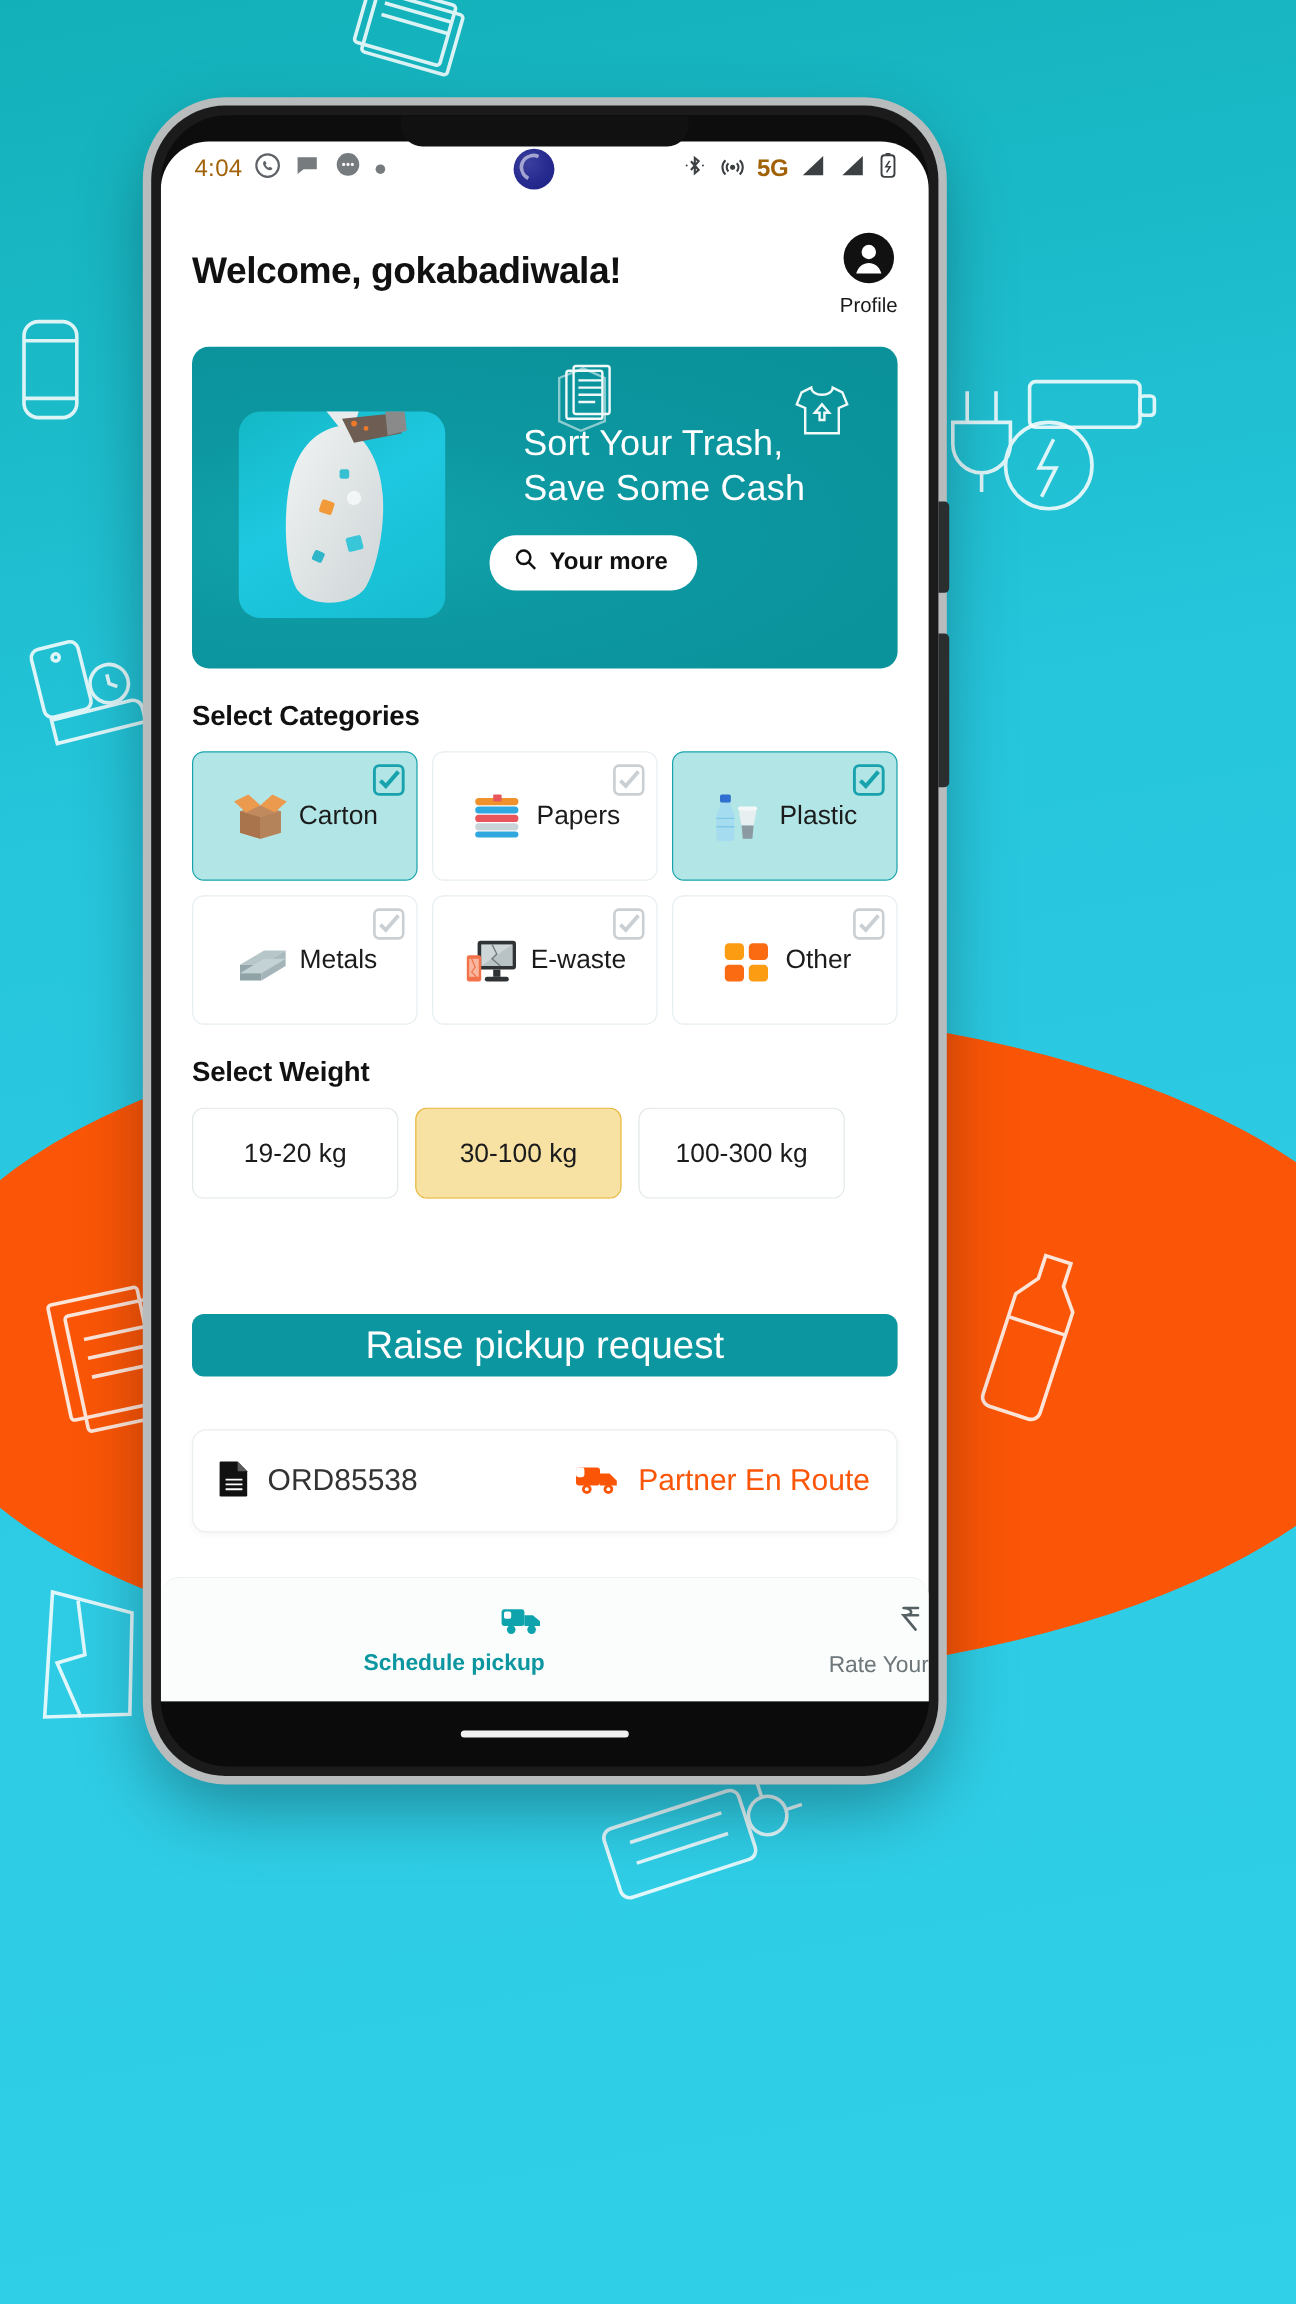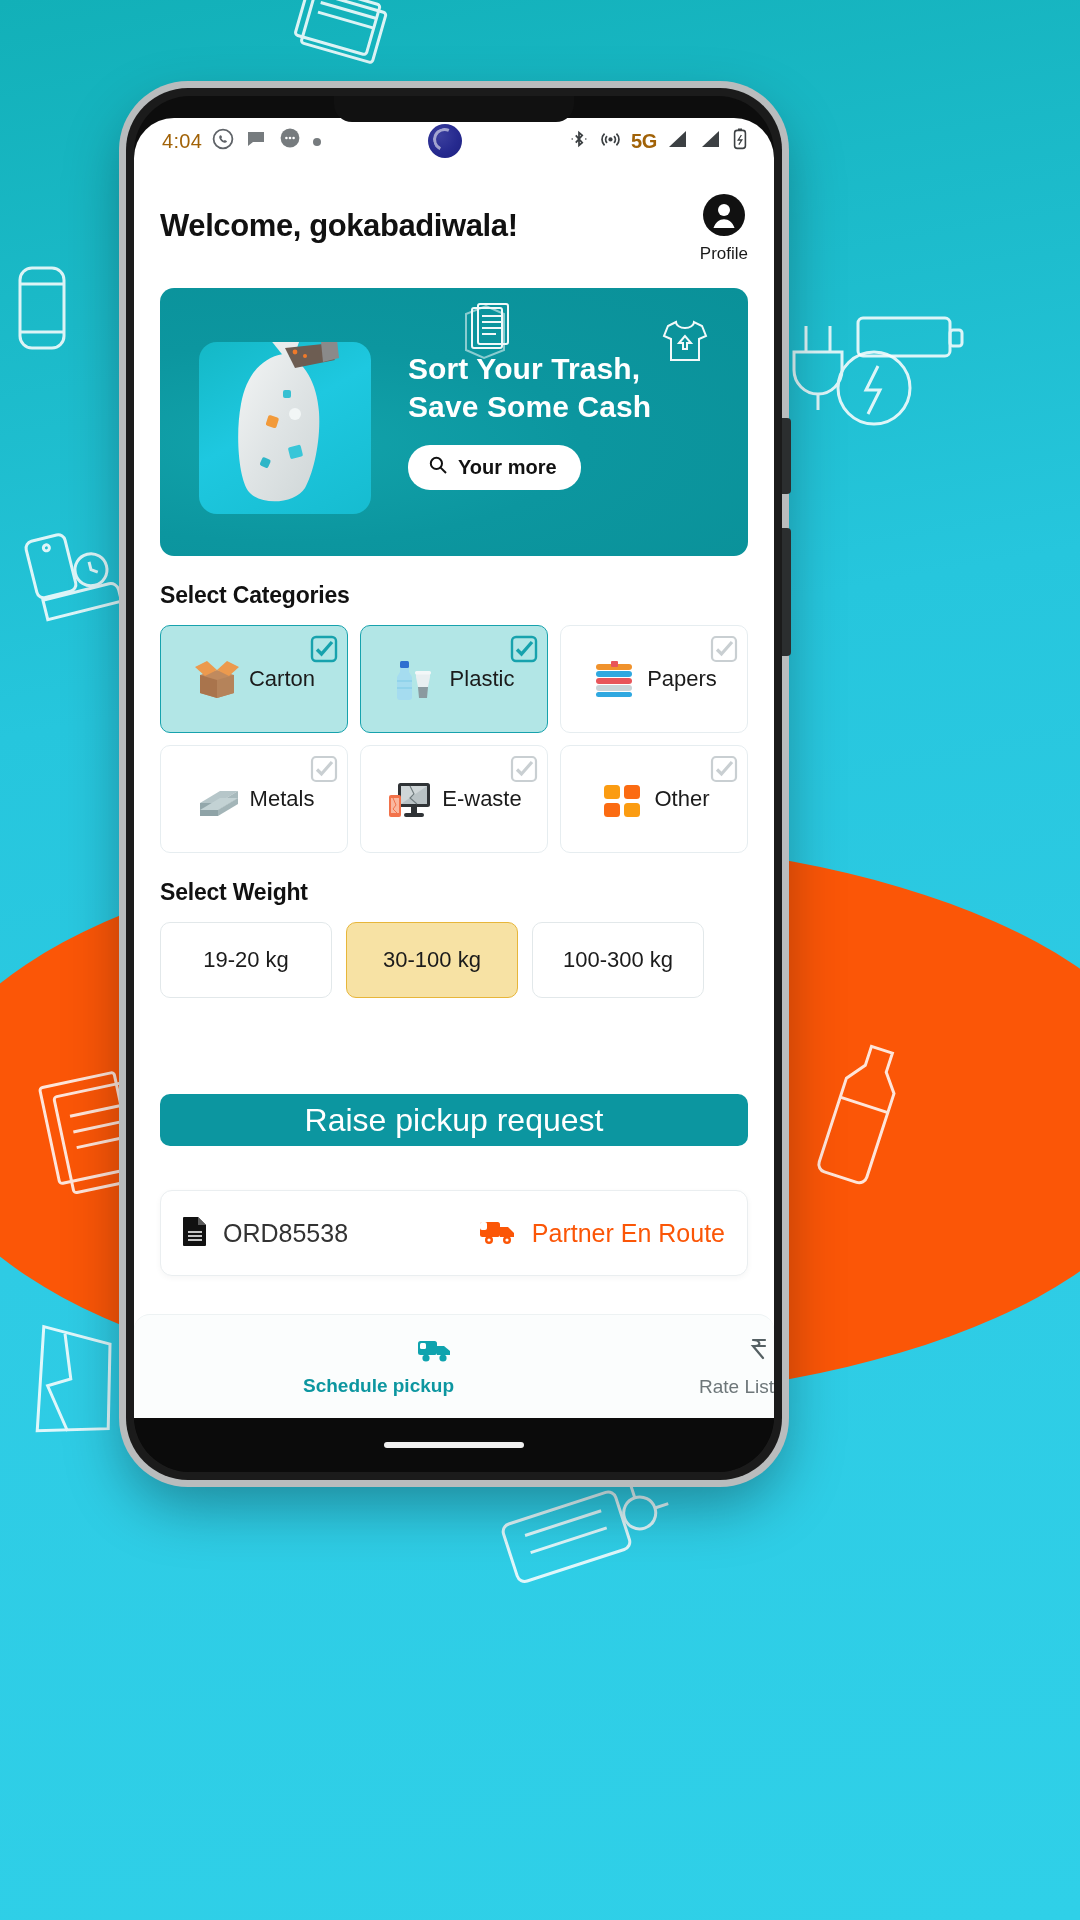--- a/index.html
+++ b/index.html
@@ -181,22 +181,23 @@
   #banner-text {
     position: absolute;
     left: 248px;
     top: 62px;
     width: 330px;
   }
   .banner-line {
     color: #fff;
     font-size: 30px;
     line-height: 1.28;
-    font-weight: 700;
+    font-weight: 400;
     letter-spacing: .1px;
+    margin-left: 28px;
   }
   #know-more {
     margin-top: 18px;
     display: inline-flex;
     align-items: center;
     gap: 10px;
     background: #fff;
     border-radius: 22px;
     padding: 10px 24px 10px 20px;
     font-size: 20px;
@@ -594,58 +595,58 @@
                   <path d="M7 18 L24 13 L41 18 L41 36 L24 41 L7 36 Z" fill="#c08a5e"></path>
                   <path d="M7 18 L24 23 L24 41 L7 36 Z" fill="#a9744c"></path>
                   <path d="M24 23 L41 18 L41 36 L24 41 Z" fill="#b5835a"></path>
                   <path d="M2 10 L14 4 L24 13 L12 19 Z" fill="#ec9a4e"></path>
                   <path d="M46 10 L34 4 L24 13 L36 19 Z" fill="#ec9a4e"></path>
                 </svg>
               </span>
               <span class="cat-label">Carton</span>
             </div>
 
+            <div class="cat-card">
+              <span class="cat-check">
+                <svg width="28" height="28" viewBox="0 0 28 28" fill="none" stroke="#c9cfd2" stroke-width="2.2">
+                  <rect x="2" y="2" width="24" height="24" rx="4"></rect>
+                  <path d="M7 14.5 l4.5 4.5 L22 7" stroke-width="3.2"></path>
+                </svg>
+              </span>
+              <span class="cat-ico">
+                <svg viewBox="0 0 48 44">
+                  <rect x="5" y="7" width="36" height="6" rx="3" fill="#f0922c"></rect>
+                  <rect x="5" y="14" width="36" height="6" rx="3" fill="#2fa8e0"></rect>
+                  <rect x="5" y="21" width="36" height="6" rx="3" fill="#e8555a"></rect>
+                  <rect x="5" y="28" width="36" height="6" rx="3" fill="#c9d4d8"></rect>
+                  <rect x="5" y="35" width="36" height="5" rx="2.5" fill="#2fa8e0"></rect>
+                  <rect x="20" y="4" width="7" height="6" rx="1" fill="#e8555a"></rect>
+                </svg>
+              </span>
+              <span class="cat-label">Papers</span>
+            </div>
+
             <div class="cat-card sel">
               <span class="cat-check">
                 <svg width="28" height="28" viewBox="0 0 28 28" fill="none" stroke="#17a2ad" stroke-width="2.4">
                   <rect x="2" y="2" width="24" height="24" rx="4"></rect>
                   <path d="M7 14.5 l4.5 4.5 L22 7" stroke-width="3.4"></path>
                 </svg>
               </span>
               <span class="cat-ico">
                 <svg viewBox="0 0 48 44">
                   <rect x="6" y="4" width="9" height="7" rx="1.5" fill="#2f6fd0"></rect>
                   <path d="M6 11 h9 v4 l3 5 v20 a3 3 0 0 1 -3 3 h-9 a3 3 0 0 1 -3 -3 v-20 l3 -5z" fill="#a5dcf0"></path>
                   <path d="M3 24 h15 M3 31 h15" stroke="#7fc9e6" stroke-width="1.2" fill="none"></path>
                   <path d="M22 16 h14 v4 l-2 10 h-10 l-2 -10z" fill="#e8eff1"></path>
                   <path d="M24 30 h10 l-1 11 h-8z" fill="#8b9aa0"></path>
                   <rect x="21" y="14" width="16" height="3.5" rx="1.5" fill="#f3f7f8"></rect>
                 </svg>
               </span>
               <span class="cat-label">Plastic</span>
-            </div>
-
-            <div class="cat-card">
-              <span class="cat-check">
-                <svg width="28" height="28" viewBox="0 0 28 28" fill="none" stroke="#c9cfd2" stroke-width="2.2">
-                  <rect x="2" y="2" width="24" height="24" rx="4"></rect>
-                  <path d="M7 14.5 l4.5 4.5 L22 7" stroke-width="3.2"></path>
-                </svg>
-              </span>
-              <span class="cat-ico">
-                <svg viewBox="0 0 48 44">
-                  <rect x="5" y="7" width="36" height="6" rx="3" fill="#f0922c"></rect>
-                  <rect x="5" y="14" width="36" height="6" rx="3" fill="#2fa8e0"></rect>
-                  <rect x="5" y="21" width="36" height="6" rx="3" fill="#e8555a"></rect>
-                  <rect x="5" y="28" width="36" height="6" rx="3" fill="#c9d4d8"></rect>
-                  <rect x="5" y="35" width="36" height="5" rx="2.5" fill="#2fa8e0"></rect>
-                  <rect x="20" y="4" width="7" height="6" rx="1" fill="#e8555a"></rect>
-                </svg>
-              </span>
-              <span class="cat-label">Papers</span>
             </div>
 
             <div class="cat-card">
               <span class="cat-check">
                 <svg width="28" height="28" viewBox="0 0 28 28" fill="none" stroke="#c9cfd2" stroke-width="2.2">
                   <rect x="2" y="2" width="24" height="24" rx="4"></rect>
                   <path d="M7 14.5 l4.5 4.5 L22 7" stroke-width="3.2"></path>
                 </svg>
               </span>
               <span class="cat-ico">
@@ -752,21 +753,21 @@
               </svg>
             </span>
             <span class="nav-label">Schedule pickup</span>
           </div>
           <div class="nav-item">
             <span>
               <svg width="30" height="30" viewBox="0 0 30 30" fill="none" stroke="#556063" stroke-width="2.2" stroke-linecap="round">
                 <path d="M9 5 h12 M9 11 h12 M9 5 c7 0 9 6 2 6 H9 l10 12"></path>
               </svg>
             </span>
-            <span class="nav-label">Rate List</span>
+            <span class="nav-label">Rate Your</span>
           </div>
         </div>
       </div>
 
       <div id="gesture-area">
         <div id="gesture-bar"></div>
       </div>
     </div>
   </div>
 </div>

